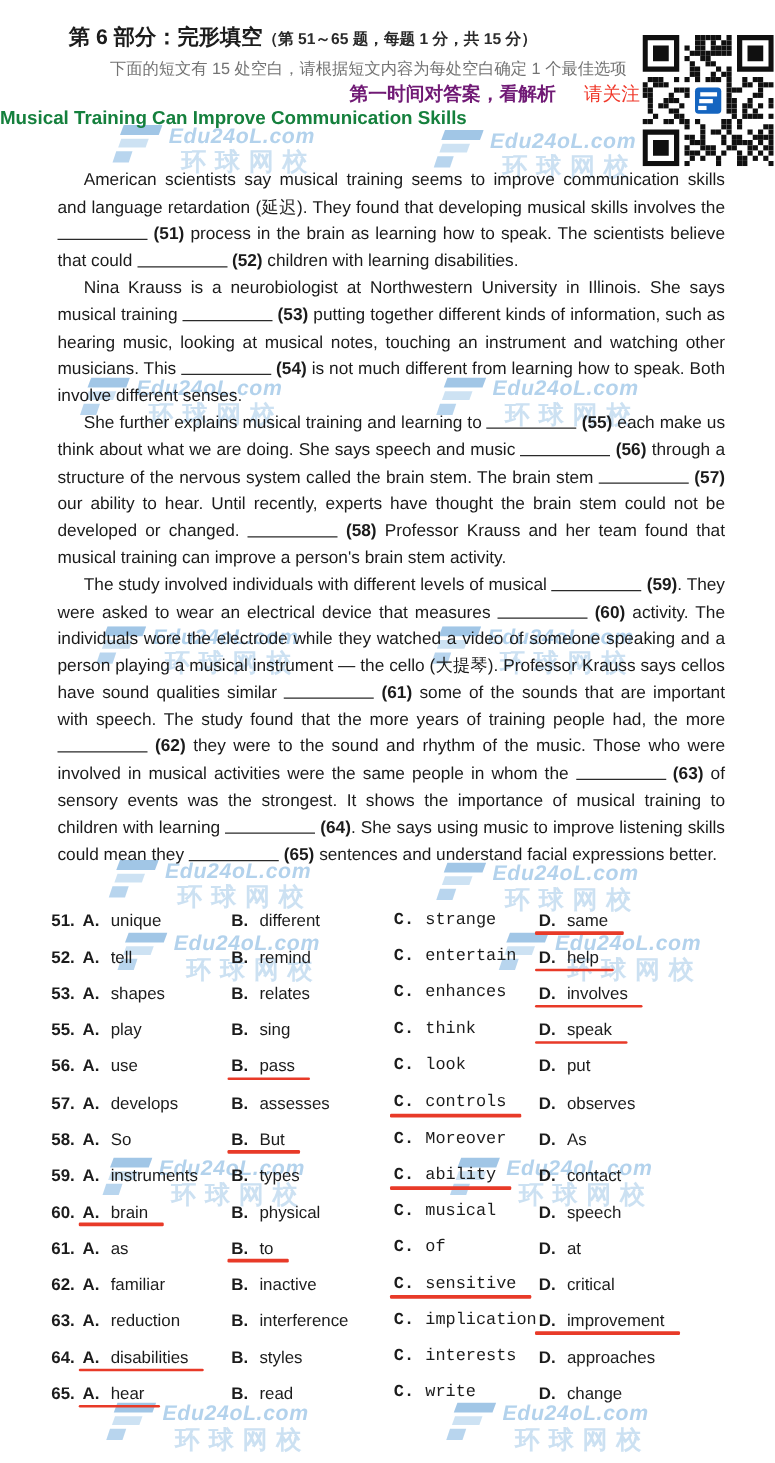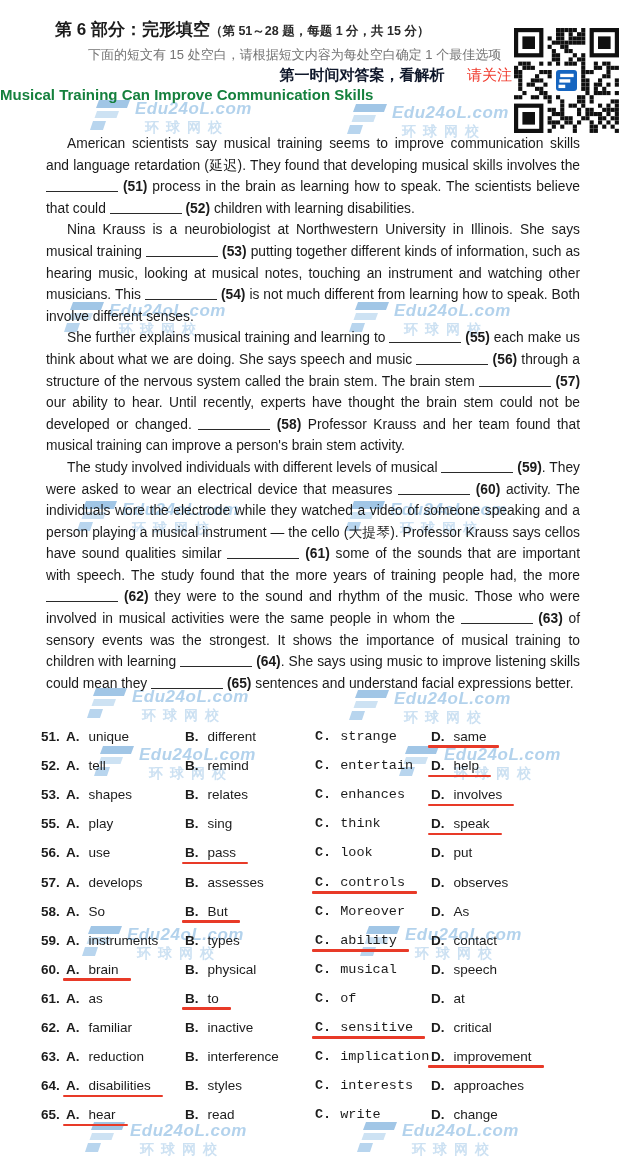--- a/index.html
+++ b/index.html
@@ -5,29 +5,29 @@
   html,body{margin:0;padding:0;background:#fff;}
   .page{position:relative;width:620px;height:1170px;background:#fff;overflow:hidden;
         font-family:"Liberation Sans","DejaVu Sans",sans-serif;color:#1c1c1c;}
 
   
   #wm-host{position:absolute;inset:0;z-index:0;pointer-events:none;}
   .watermark{position:absolute;display:flex;align-items:flex-start;opacity:.62;}
   .wm-logo{display:block;margin-right:5px;}
   .wm-texts{display:flex;flex-direction:column;line-height:1;}
   .wm-brand{font-style:italic;font-weight:bold;font-size:17px;color:#85b8e2;letter-spacing:.5px;}
-  .wm-cn{font-size:14px;color:#aecfeb;letter-spacing:7px;margin-top:3px;margin-left:10px;font-weight:bold;}
+  .wm-cn{font-size:20px;color:#aecfeb;letter-spacing:7px;margin-top:3px;margin-left:10px;font-weight:bold;}
 
   
   .hdr1{position:absolute;top:18px;left:55px;z-index:1;white-space:nowrap;}
   .hdr1 .part-title{font-size:17px;font-weight:bold;}
   .hdr1 .part-meta{font-size:12.5px;font-weight:bold;color:#2a2a2a;}
   .hdr2{position:absolute;top:46px;left:88px;z-index:1;font-size:13px;color:#737373;white-space:nowrap;}
   .promo{position:absolute;top:66px;left:0;width:512px;text-align:right;z-index:1;white-space:nowrap;}
-  .promo-black{font-size:15px;font-weight:bold;color:#0f172a;}
+  .promo-black{font-size:15px;font-weight:bold;color:#701a75;}
   .promo-red{font-size:15px;font-weight:normal;color:#f0392b;margin-left:18px;}
   .doc-title{position:absolute;top:86px;left:0;width:560px;text-align:left;z-index:1;
              font-size:15px;font-weight:bold;color:#15803d;}
 
   
   .qr{position:absolute;top:28px;left:514px;width:105px;height:105px;z-index:2;background:#fff;}
 
   
   .passage{position:absolute;top:133px;left:46px;width:534px;z-index:1;}
   .passage p{margin:0;text-align:justify;font-size:13.8px;line-height:21.6px;text-indent:21px;
@@ -207,21 +207,21 @@
             <path d="M5 21 L18 21 L15 30 L2 30 Z" fill="#8dbce4"></path>
           </svg></span>
         <span class="wm-texts">
           <span class="wm-brand">Edu24oL.com</span>
           <span class="wm-cn">环球网校</span>
         </span>
       </div>
     </div>
 
   <div class="hdr1">
-    <span class="part-title">第 6 部分：完形填空</span><span class="part-meta">（第 51～28 题，每题 1 分，共 15 分）</span>
+    <span class="part-title">第 6 部分：完形填空</span><span class="part-meta">（第 51～65 题，每题 1 分，共 15 分）</span>
   </div>
 
   <div class="hdr2">下面的短文有 15 处空白，请根据短文内容为每处空白确定 1 个最佳选项</div>
 
   <div class="promo">
     <span class="promo-black">第一时间对答案，看解析</span>
     <span class="promo-red">请关注</span>
   </div>
 
   <div class="doc-title">Musical Training Can Improve Communication Skills</div>

